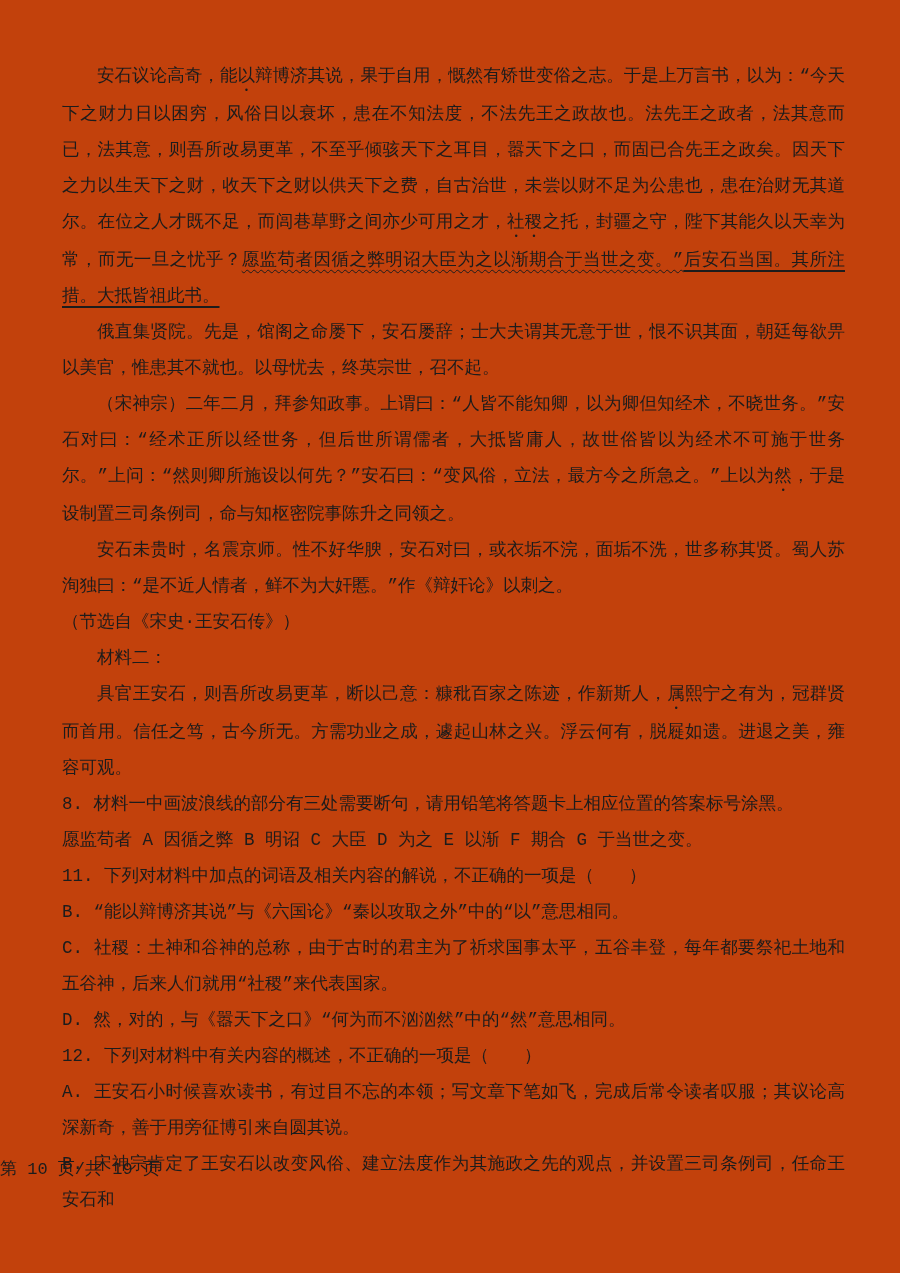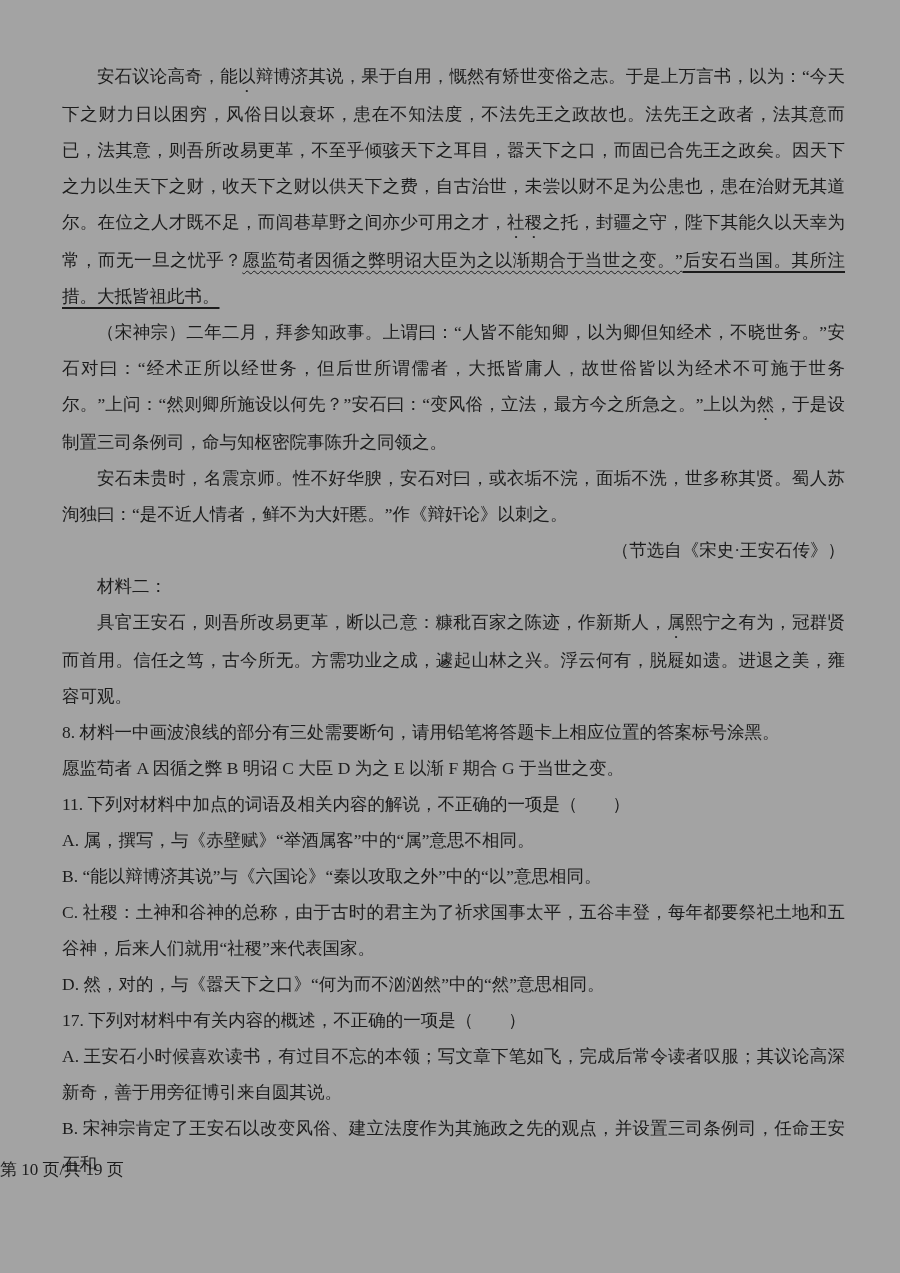--- a/index.html
+++ b/index.html
@@ -4,38 +4,37 @@
 <style>
   html, body {
     margin: 0;
     padding: 0;
     background: #ffffff;
   }
   .page {
     position: relative;
     width: 900px;
     height: 1273px;
-    background: #a3a3a3;
+    background: #c2410c;
     box-sizing: border-box;
     padding: 58px 55px 0 62px;
-    font-family: Liberation Serif, serif;
+    font-family: Liberation Mono, monospace;
     font-size: 17.5px;
     line-height: 36px;
     color: #1c1c1c;
     overflow: hidden;
   }
   p {
     margin: 0;
     text-align: justify;
   }
   .para {
     text-indent: 2em;
   }
   .source {
-    text-align: right;
     text-indent: 0;
   }
   .qline {
     text-indent: 0;
   }
   .wavy {
     text-decoration: underline;
     text-decoration-style: wavy;
     text-decoration-thickness: 1px;
     text-underline-offset: 4px;
@@ -61,38 +60,38 @@
     font-size: 17px;
   }
 </style>
 </head>
 <body>
 
 <div class="page">
 
   <div>
     <p class="para"><span>安石议论高奇，能</span><span class="emph">以</span><span>辩博济其说，果于自用，慨然有矫世变俗之志。于是上万言书，以为：“今天下之财力日以困穷，风俗日以衰坏，患在不知法度，不法先王之政故也。法先王之政者，法其意而已，法其意，则吾所改易更革，不至乎倾骇天下之耳目，嚣天下之口，而固已合先王之政矣。因天下之力以生天下之财，收天下之财以供天下之费，自古治世，未尝以财不足为公患也，患在治财无其道尔。在位之人才既不足，而闾巷草野之间亦少可用之才，</span><span class="emph">社稷</span><span>之托，封疆之守，陛下其能久以天幸为常，而无一旦之忧乎？</span><span class="wavy">愿监苟者因循之弊明诏大臣为之以渐期合于当世之变。”</span><span class="uline">后安石当国。其所注措。大抵皆祖此书。</span></p>
+    <p class="para">俄直集贤院。先是，馆阁之命屡下，安石屡辞；士大夫谓其无意于世，恨不识其面，朝廷每欲畀以美官，惟患其不就也。以母忧去，终英宗世，召不起。</p>
     <p class="para"><span>（宋神宗）二年二月，拜参知政事。上谓曰：“人皆不能知卿，以为卿但知经术，不晓世务。”安石对曰：“经术正所以经世务，但后世所谓儒者，大抵皆庸人，故世俗皆以为经术不可施于世务尔。”上问：“然则卿所施设以何先？”安石曰：“变风俗，立法，最方今之所急之。”上以为</span><span class="emph">然</span><span>，于是设制置三司条例司，命与知枢密院事陈升之同领之。</span></p>
     <p class="para">安石未贵时，名震京师。性不好华腴，安石对曰，或衣垢不浣，面垢不洗，世多称其贤。蜀人苏洵独曰：“是不近人情者，鲜不为大奸慝。”作《辩奸论》以刺之。</p>
     <p class="source">（节选自《宋史·王安石传》）</p>
   </div>
 
   <div>
     <p class="para">材料二：</p>
     <p class="para"><span>具官王安石，则吾所改易更革，断以己意：糠秕百家之陈迹，作新斯人，</span><span class="emph">属</span><span>熙宁之有为，冠群贤而首用。信任之笃，古今所无。方需功业之成，遽起山林之兴。浮云何有，脱屣如遗。进退之美，雍容可观。</span></p>
   </div>
 
   <div>
     <p class="qline">8. 材料一中画波浪线的部分有三处需要断句，请用铅笔将答题卡上相应位置的答案标号涂黑。</p>
     <p class="qline">愿监苟者 A 因循之弊 B 明诏 C 大臣 D 为之 E 以渐 F 期合 G 于当世之变。</p>
     <p class="qline">11. 下列对材料中加点的词语及相关内容的解说，不正确的一项是（　　）</p>
-    <p class="qline">A. 属，撰写，与《赤壁赋》“举酒属客”中的“属”意思不相同。</p>
     <p class="qline">B. “能以辩博济其说”与《六国论》“秦以攻取之外”中的“以”意思相同。</p>
     <p class="qline">C. 社稷：土神和谷神的总称，由于古时的君主为了祈求国事太平，五谷丰登，每年都要祭祀土地和五谷神，后来人们就用“社稷”来代表国家。</p>
     <p class="qline">D. 然，对的，与《嚣天下之口》“何为而不汹汹然”中的“然”意思相同。</p>
-    <p class="qline">17. 下列对材料中有关内容的概述，不正确的一项是（　　）</p>
+    <p class="qline">12. 下列对材料中有关内容的概述，不正确的一项是（　　）</p>
     <p class="qline">A. 王安石小时候喜欢读书，有过目不忘的本领；写文章下笔如飞，完成后常令读者叹服；其议论高深新奇，善于用旁征博引来自圆其说。</p>
     <p class="qline">B. 宋神宗肯定了王安石以改变风俗、建立法度作为其施政之先的观点，并设置三司条例司，任命王安石和</p>
   </div>
 
   <div class="footer">第 10 页/共 19 页</div>
 
 </div>
 
 </body></html>

